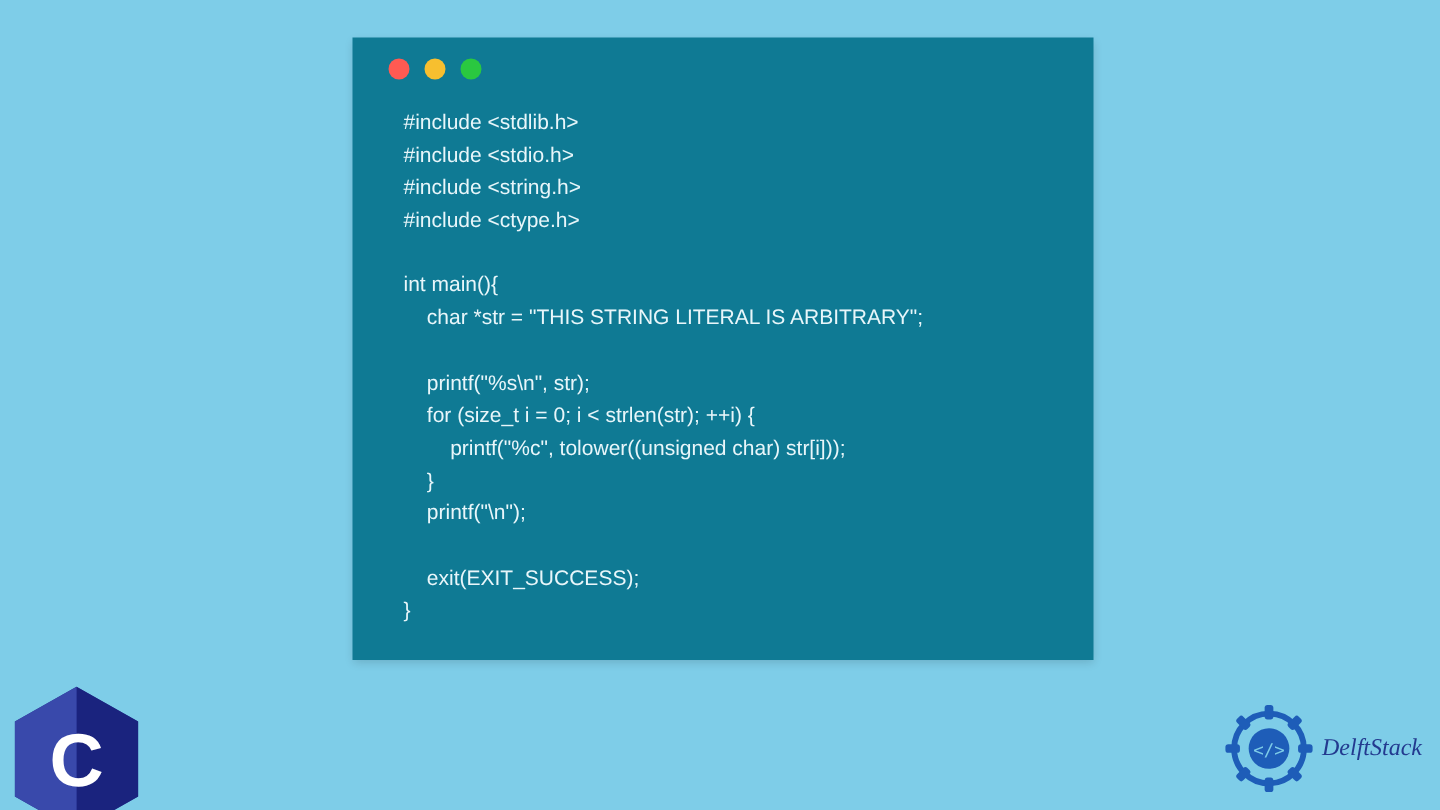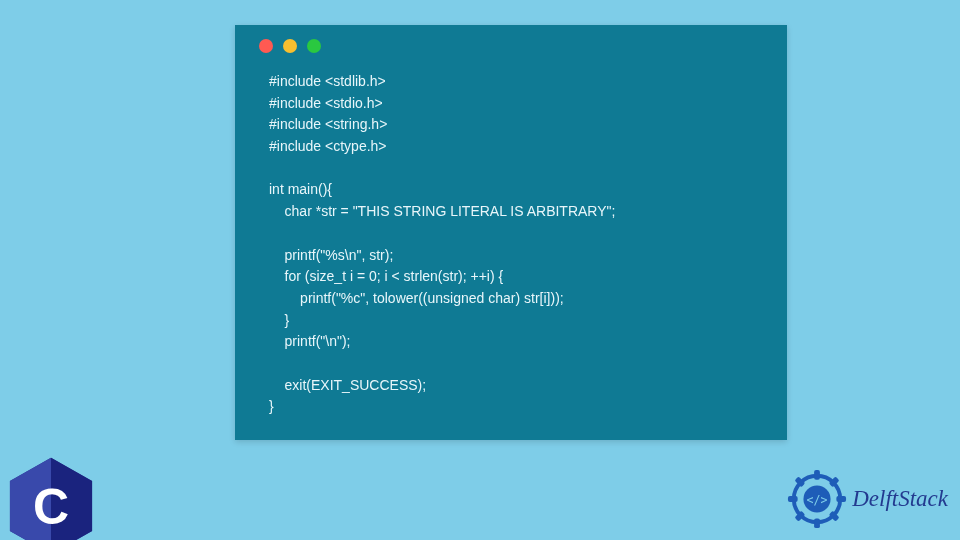--- a/index.html
+++ b/index.html
@@ -8,21 +8,21 @@
     height: 540px;
     background: #7ecde8;
     position: relative;
     font-family: Arial, Helvetica, sans-serif;
     overflow: hidden;
   }
   .code-window {
     position: absolute;
     left: 235px;
     top: 25px;
-    width: 552px;
+    width: 494px;
     background: #0f7a94;
     padding: 14px 18px 22px 18px;
     box-shadow: 0 2px 6px rgba(0,0,0,0.15);
   }
   .window-controls {
     display: flex;
     gap: 10px;
     margin-bottom: 18px;
     margin-left: 6px;
   }
@@ -51,21 +51,21 @@
   }
   .brand {
     position: absolute;
     right: 12px;
     bottom: 10px;
     display: flex;
     align-items: center;
     gap: 4px;
   }
   .brand-text {
-    font-size: 23px;
+    font-size: 16px;
     font-style: italic;
     color: #233a8f;
     font-family: Georgia, 'Times New Roman', serif;
   }
   .brand-icon {
     width: 62px;
     height: 62px;
   }
 </style>
 </head>

